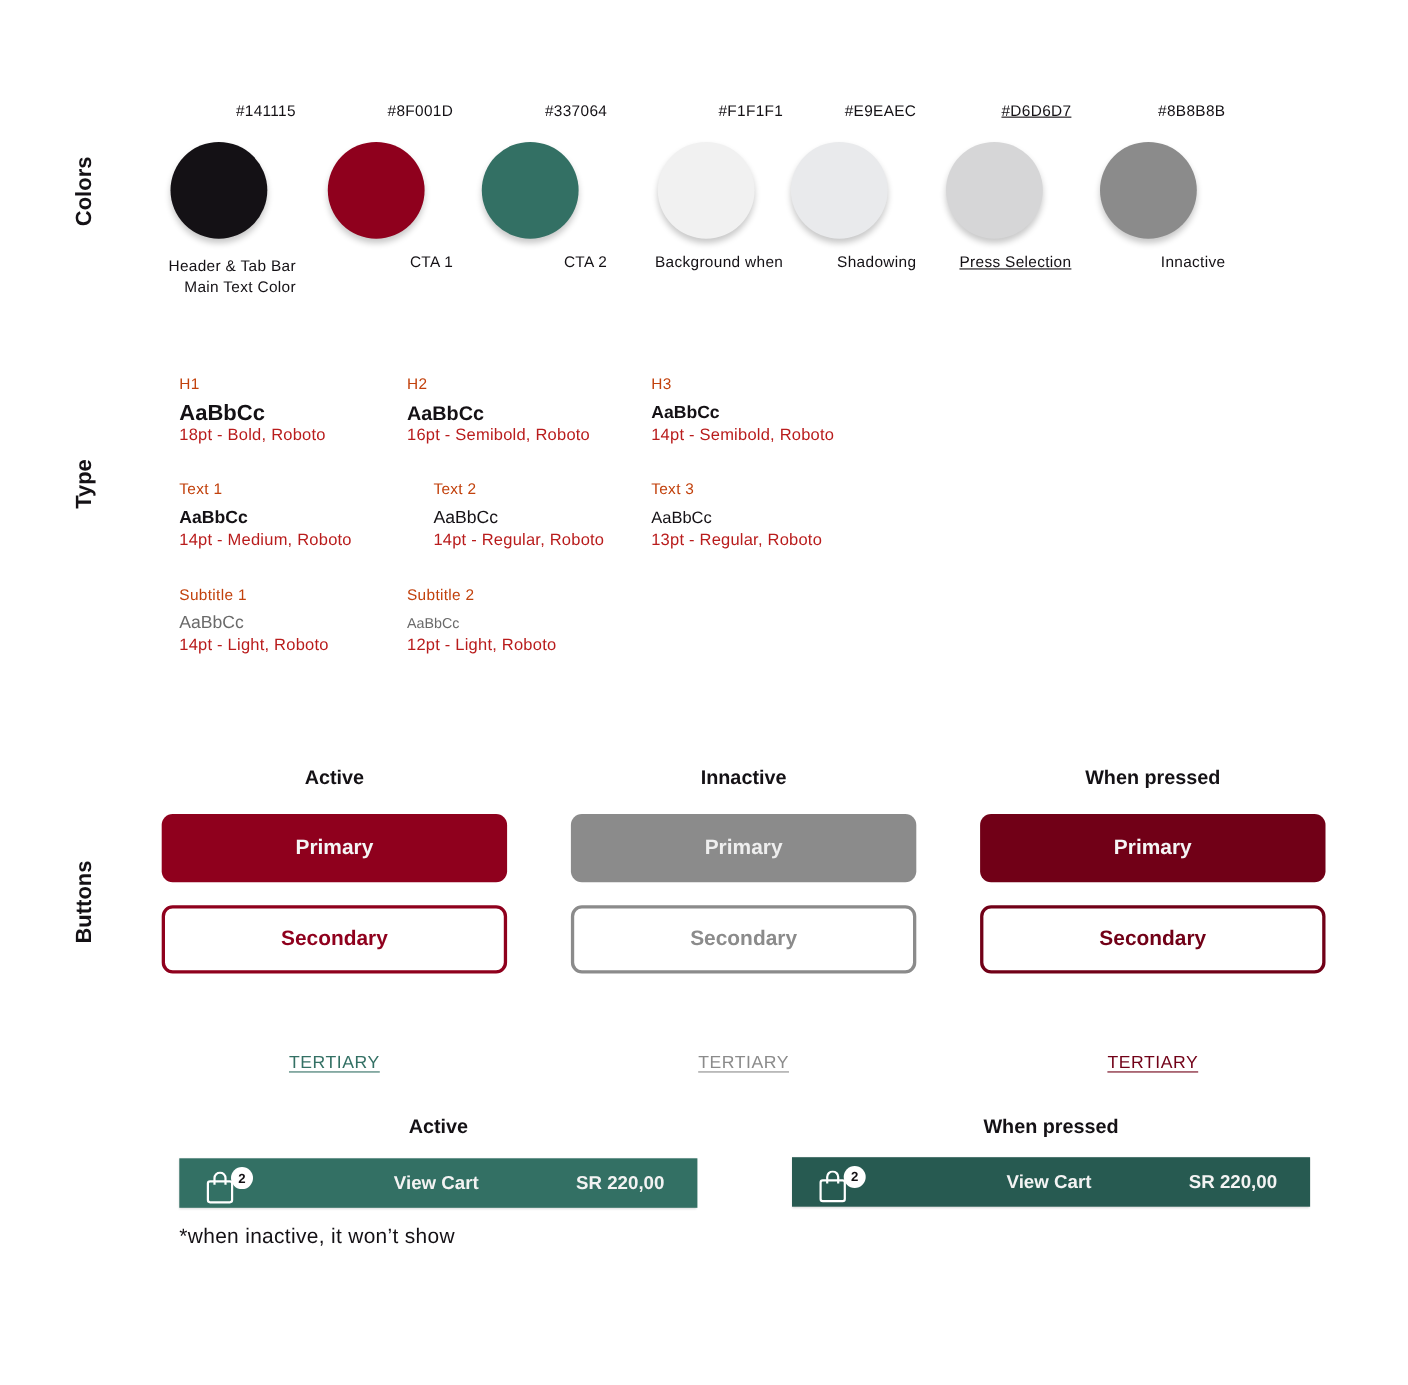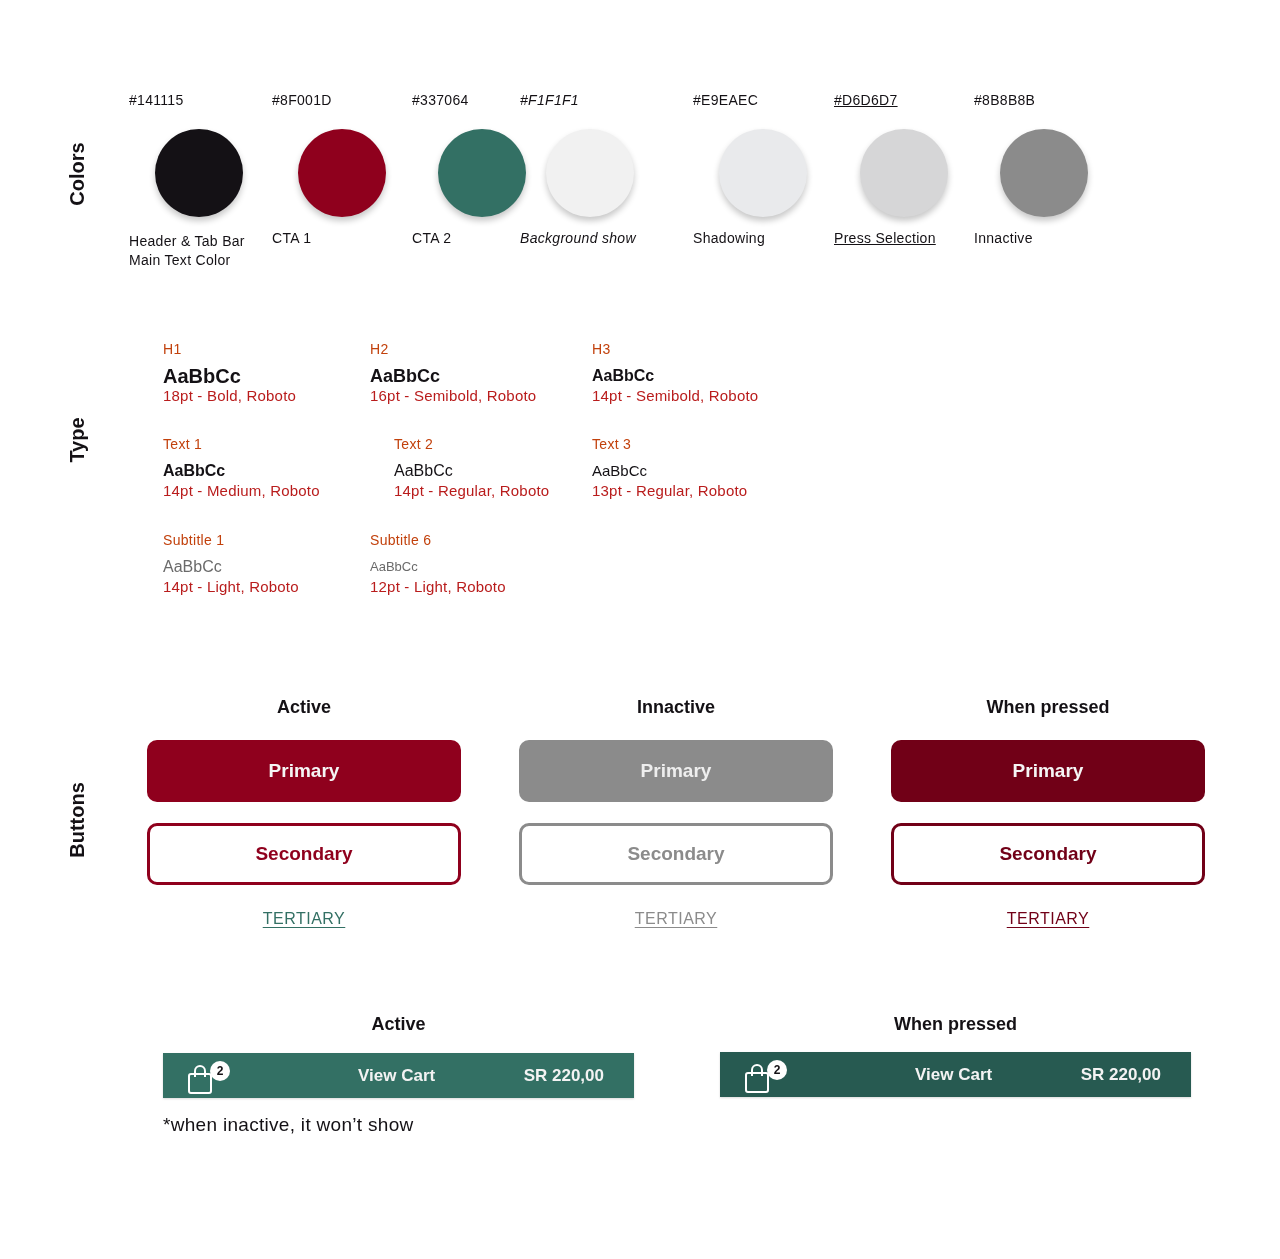--- a/index.html
+++ b/index.html
@@ -11,21 +11,21 @@
       font-weight: bold;
       font-size: 20px;
       color: #141115;
       transform: rotate(-90deg);
       transform-origin: center center;
       white-space: nowrap;
       text-align: center;
     }
 
     
-    .swatch { position: absolute; width: 140px; text-align: left; }
+    .swatch { position: absolute; width: 140px; text-align: right; }
     .swatch .hex { font-size: 14px; color: #141115; letter-spacing: 0.3px; height: 18px; line-height: 18px; }
     .swatch .circle {
       width: 88px; height: 88px; border-radius: 50%;
       margin: 20px auto 0 auto;
       box-shadow: 0 4px 6px rgba(0,0,0,0.22);
     }
     .swatch .name { font-size: 14px; color: #141115; line-height: 19px; margin-top: 12px; letter-spacing: 0.3px; }
 
     
     .type-block { position: absolute; }
@@ -37,21 +37,21 @@
     .col-title { position: absolute; font-size: 18px; font-weight: bold; color: #141115; text-align: center; width: 314px; }
     .btn {
       position: absolute; width: 314px; height: 62px; border-radius: 10px;
       display: flex; align-items: center; justify-content: center;
       font-size: 19px; font-weight: bold;
     }
     .btn.primary { color: #f5f5f5; }
     .btn.secondary { background: #fff; border: 3px solid; }
     .tertiary {
       position: absolute; width: 314px; text-align: center;
-      font-size: 16px; letter-spacing: 0.5px; text-decoration: underline; text-underline-offset: 3px;
+      font-size: 16px; letter-spacing: 0.5px; text-decoration: underline; text-underline-offset: 3px; margin-top: 48px;
     }
 
     
     .cart-title { position: absolute; font-size: 18px; font-weight: bold; color: #141115; text-align: center; width: 471px; }
     .cart-bar {
       position: absolute; width: 471px; height: 45px;
       display: flex; align-items: center; color: #ffffff;
       box-shadow: 0 1px 2px rgba(0,0,0,0.15);
     }
     .cart-icon-wrap { position: absolute; left: 24px; top: 8px; width: 46px; height: 32px; }
@@ -82,24 +82,24 @@
 <div class="swatch" style="left:272px; top:91px;">
   <div class="hex">#8F001D</div>
   <div class="circle" style="background:#8F001D;"></div>
   <div class="name">CTA 1</div>
 </div>
 <div class="swatch" style="left:412px; top:91px;">
   <div class="hex">#337064</div>
   <div class="circle" style="background:#337064;"></div>
   <div class="name">CTA 2</div>
 </div>
-<div class="swatch" style="left:520px; top:91px;font-style:italic;">
+<div class="swatch" style="left:572px; top:91px;">
   <div class="hex">#F1F1F1</div>
   <div class="circle" style="background:#F1F1F1;"></div>
-  <div class="name">Background show</div>
+  <div class="name">Background when</div>
 </div>
 <div class="swatch" style="left:693px; top:91px;">
   <div class="hex">#E9EAEC</div>
   <div class="circle" style="background:#E9EAEC;"></div>
   <div class="name">Shadowing</div>
 </div>
 <div class="swatch" style="left:834px; top:91px;text-decoration:underline;">
   <div class="hex">#D6D6D7</div>
   <div class="circle" style="background:#D6D6D7;"></div>
   <div class="name">Press Selection</div>
@@ -141,21 +141,21 @@
   <div class="sample" style="font-size:15px;">AaBbCc</div>
   <div class="spec">13pt - Regular, Roboto</div>
 </div>
 
 <div class="type-block" style="left:163px; top:531px;">
   <div class="tlabel">Subtitle 1</div>
   <div class="sample" style="font-size:16px; color:#6a6a6a;">AaBbCc</div>
   <div class="spec">14pt - Light, Roboto</div>
 </div>
 <div class="type-block" style="left:370px; top:531px;">
-  <div class="tlabel">Subtitle 6</div>
+  <div class="tlabel">Subtitle 2</div>
   <div class="sample" style="font-size:13px; color:#6a6a6a;">AaBbCc</div>
   <div class="spec">12pt - Light, Roboto</div>
 </div>
 
 <div class="col-title" style="left:147px; top:697px;">Active</div>
 <div class="btn primary" style="left:147px; top:740px; background:#8F001D;">Primary</div>
 <div class="btn secondary" style="left:147px; top:823px; border-color:#8F001D; color:#8F001D;">Secondary</div>
 <div class="tertiary" style="left:147px; top:910px; color:#337064;">TERTIARY</div>
 
 <div class="col-title" style="left:519px; top:697px;">Innactive</div>

